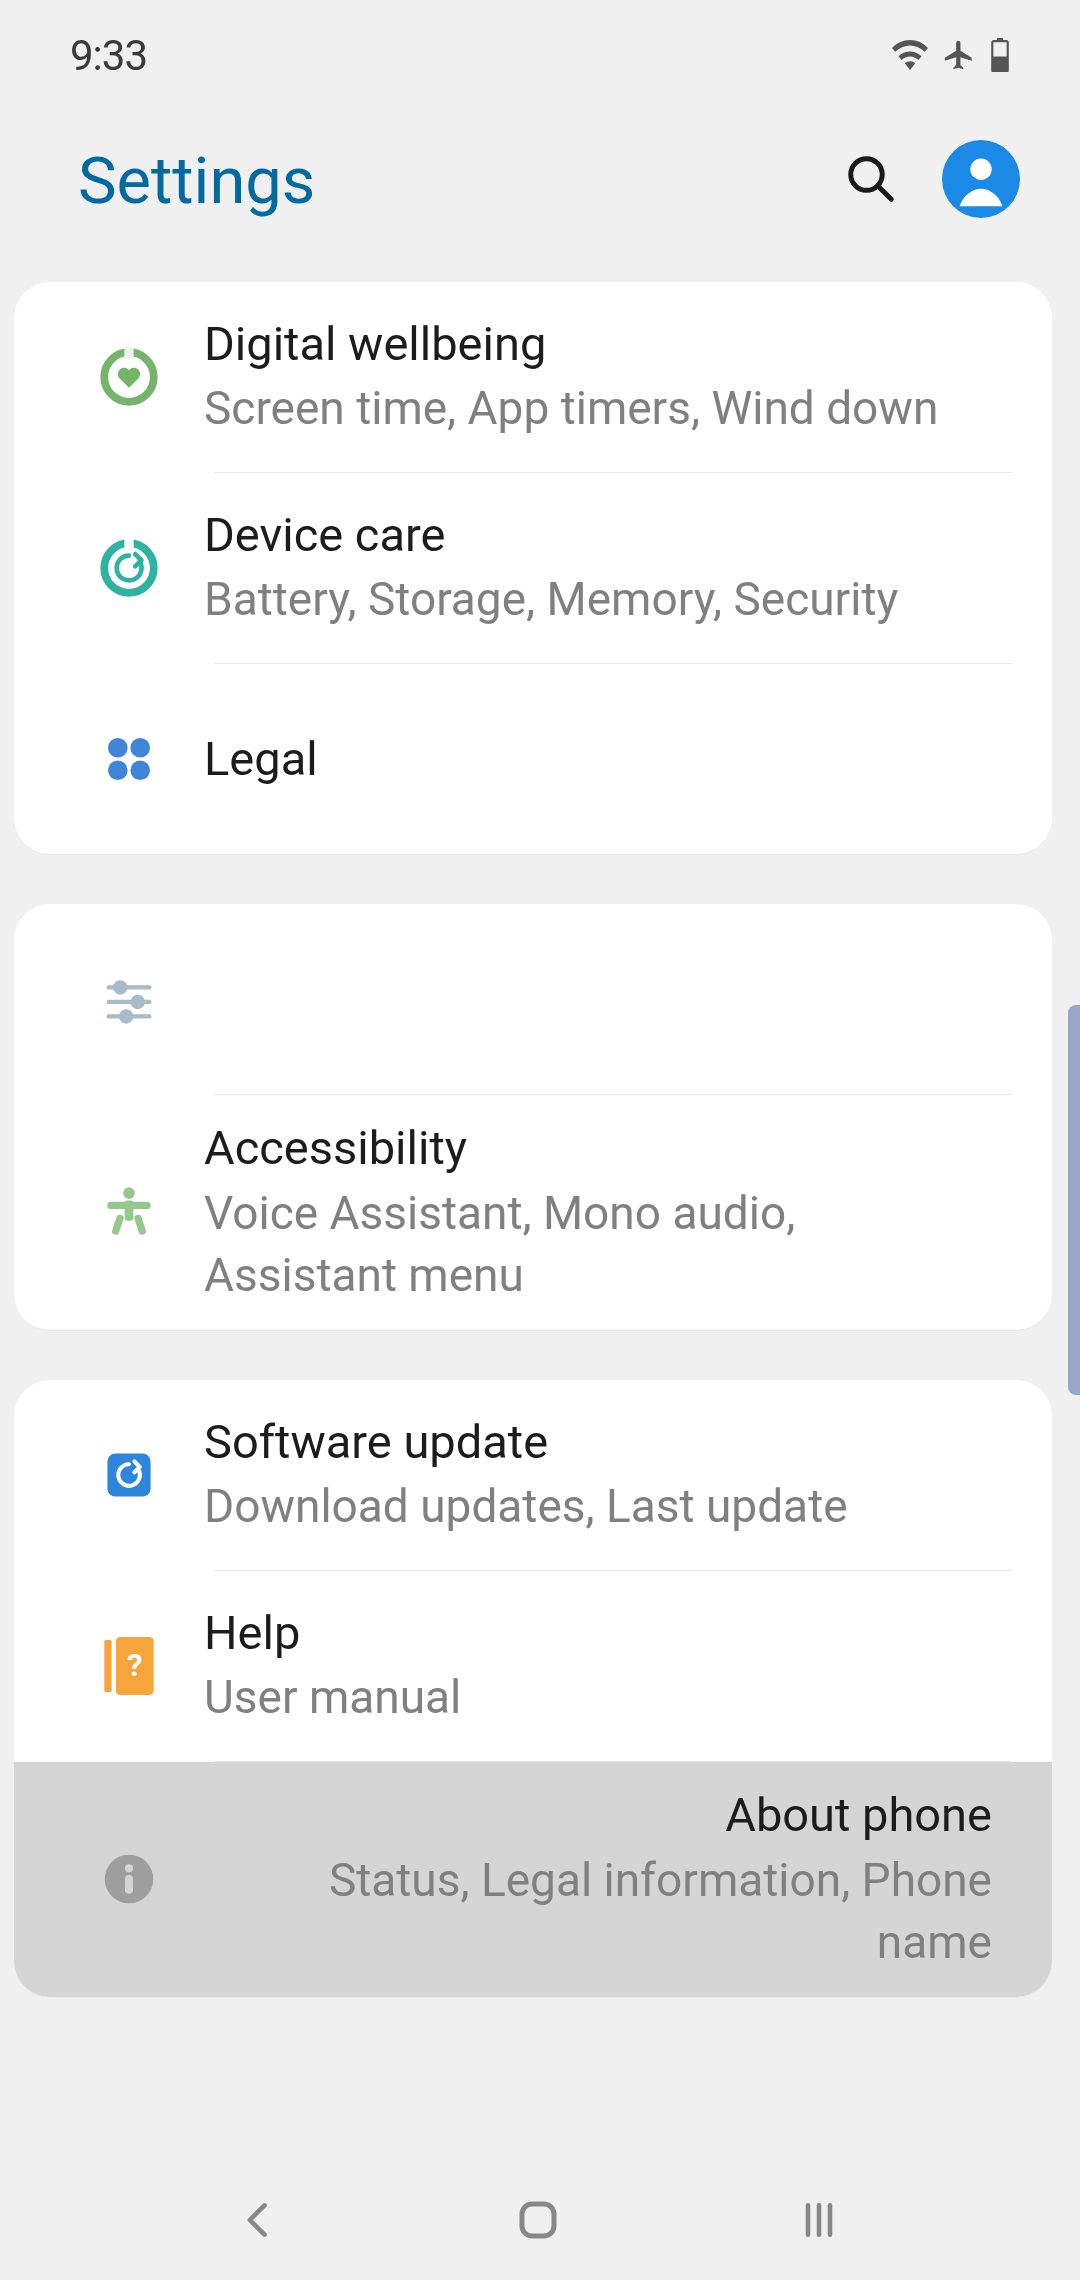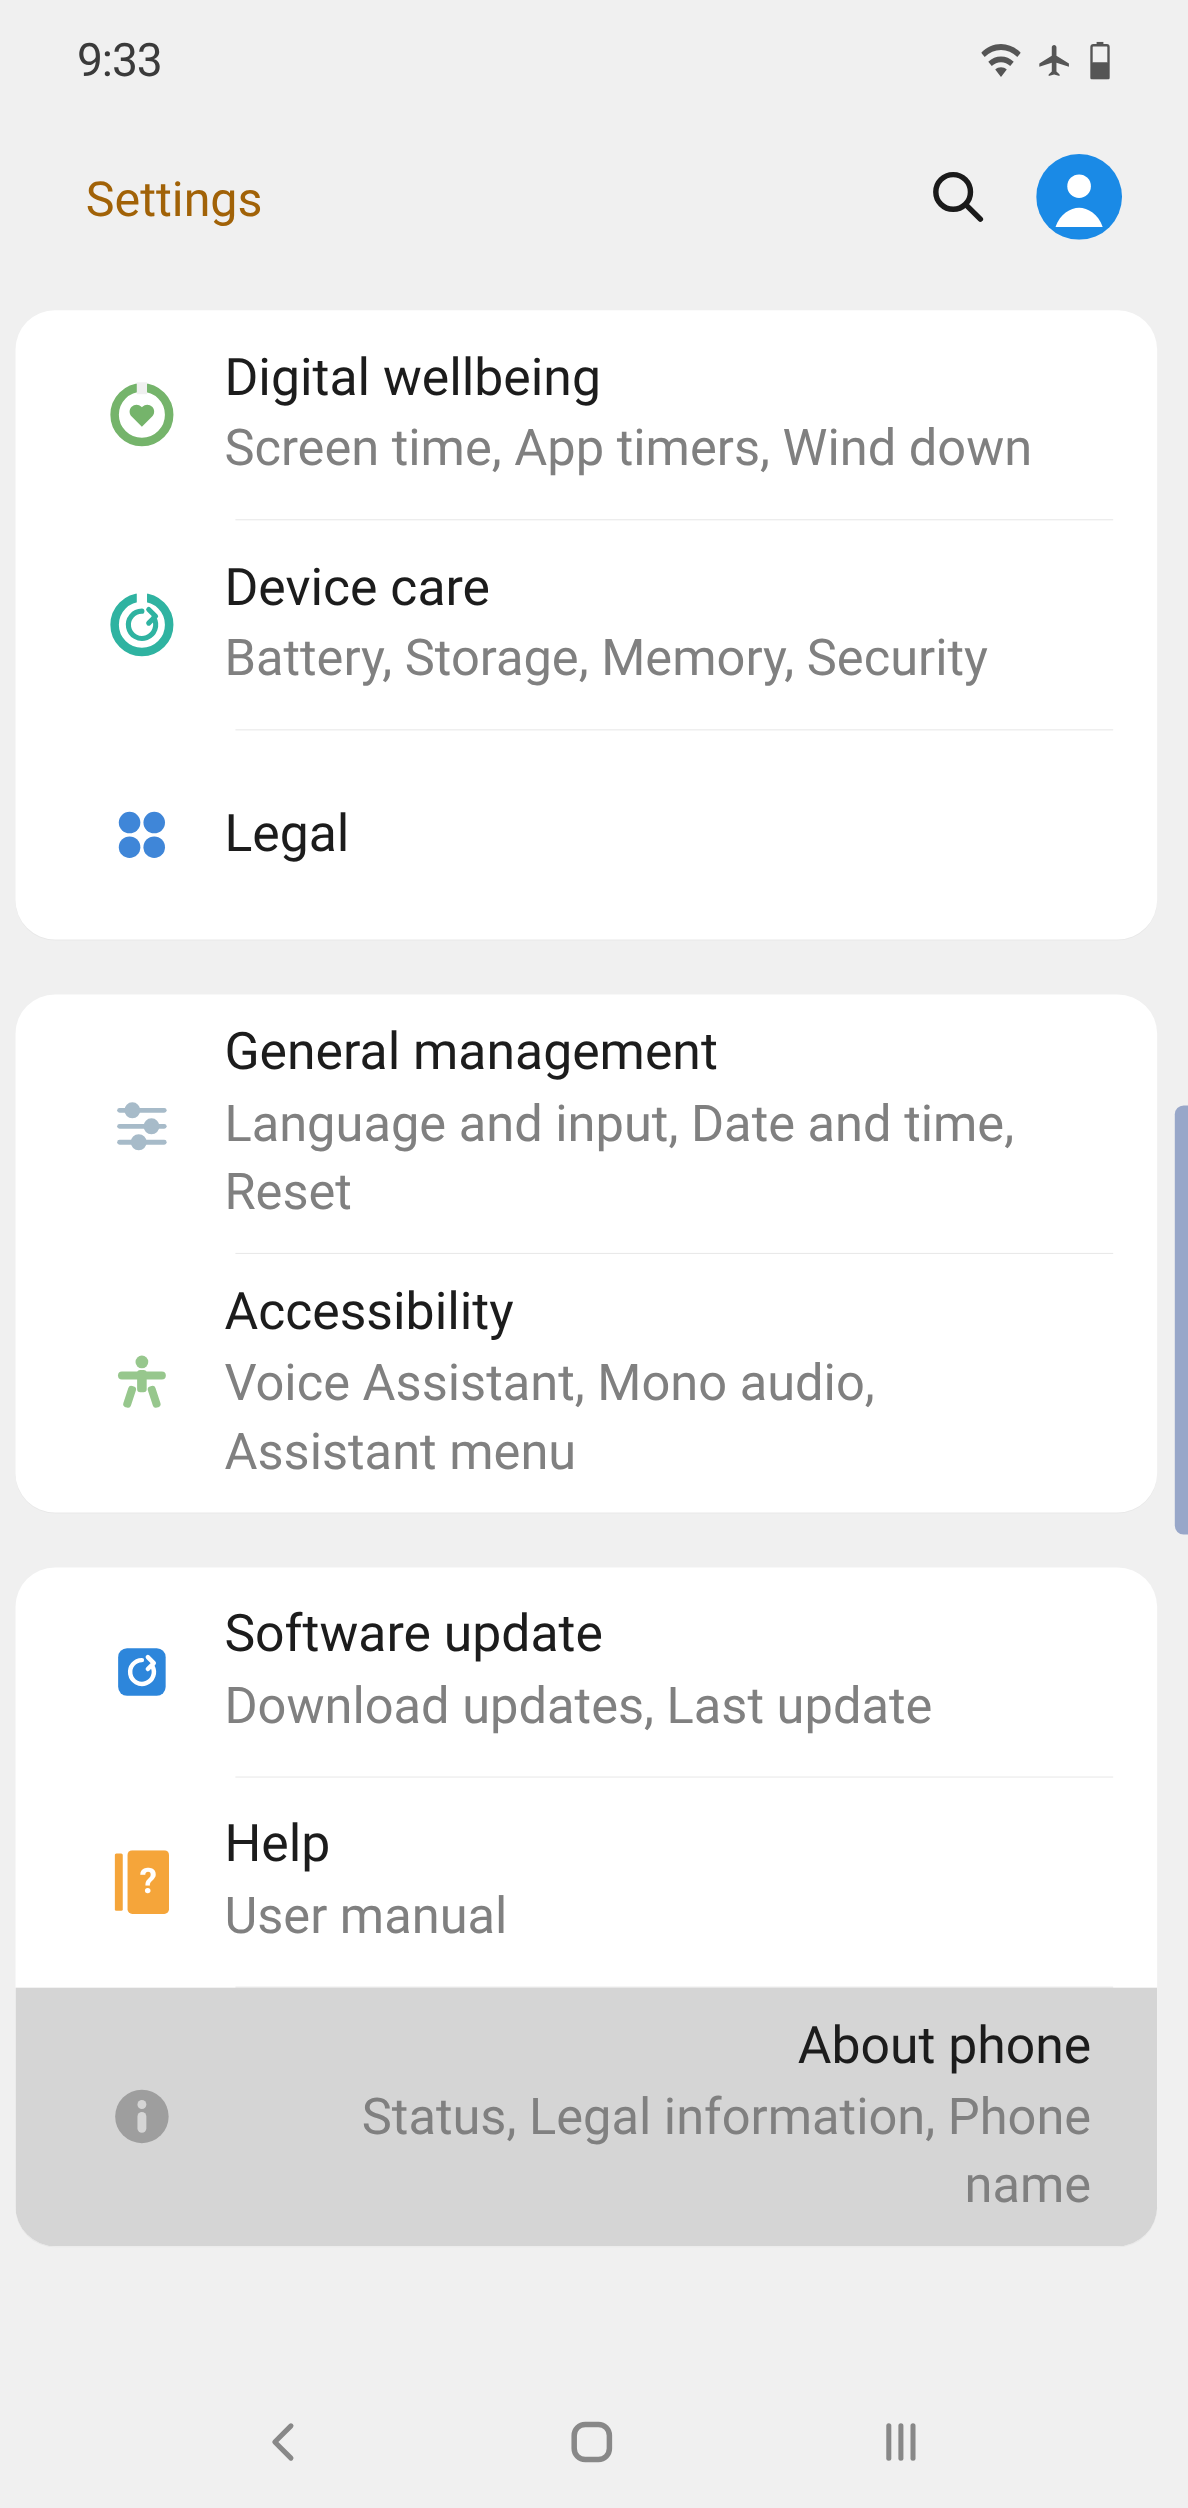--- a/index.html
+++ b/index.html
@@ -34,23 +34,23 @@
   .status-icons svg { display: block; }
 
   
   .header {
     display: flex;
     align-items: center;
     justify-content: space-between;
     padding: 30px 60px 60px 78px;
   }
   .header-title {
-    font-size: 44px;
+    font-size: 65px;
     font-weight: 400;
-    color: #a16207;
+    color: #0369a1;
   }
   .header-actions {
     display: flex;
     align-items: center;
     gap: 44px;
   }
 
   
   .card {
     background: #ffffff;
@@ -220,24 +220,20 @@
   <div class="row">
     <div class="icon-slot">
       <svg width="58" height="58" viewBox="0 0 40 40" stroke="#a7bbc9" stroke-width="3" stroke-linecap="round">
         <line x1="6" y1="12" x2="34" y2="12"></line>
         <circle cx="14" cy="12" r="3.5" fill="#a7bbc9"></circle>
         <line x1="6" y1="22" x2="34" y2="22"></line>
         <circle cx="26" cy="22" r="3.5" fill="#a7bbc9"></circle>
         <line x1="6" y1="32" x2="34" y2="32"></line>
         <circle cx="18" cy="32" r="3.5" fill="#a7bbc9"></circle>
       </svg>
-    </div>
-    <div class="text-slot">
-      <div class="title">General management</div>
-      <div class="sub">Language and input, Date and time, Reset</div>
     </div>
   </div>
   <div class="divider"></div>
 
   <div class="row">
     <div class="icon-slot">
       <svg width="58" height="58" viewBox="0 0 40 40" fill="#97c78d">
         <circle cx="20" cy="7" r="4"></circle>
         <rect x="17" y="12" width="6" height="14" rx="2"></rect>
         <rect x="5" y="13" width="30" height="5" rx="2.5"></rect>

